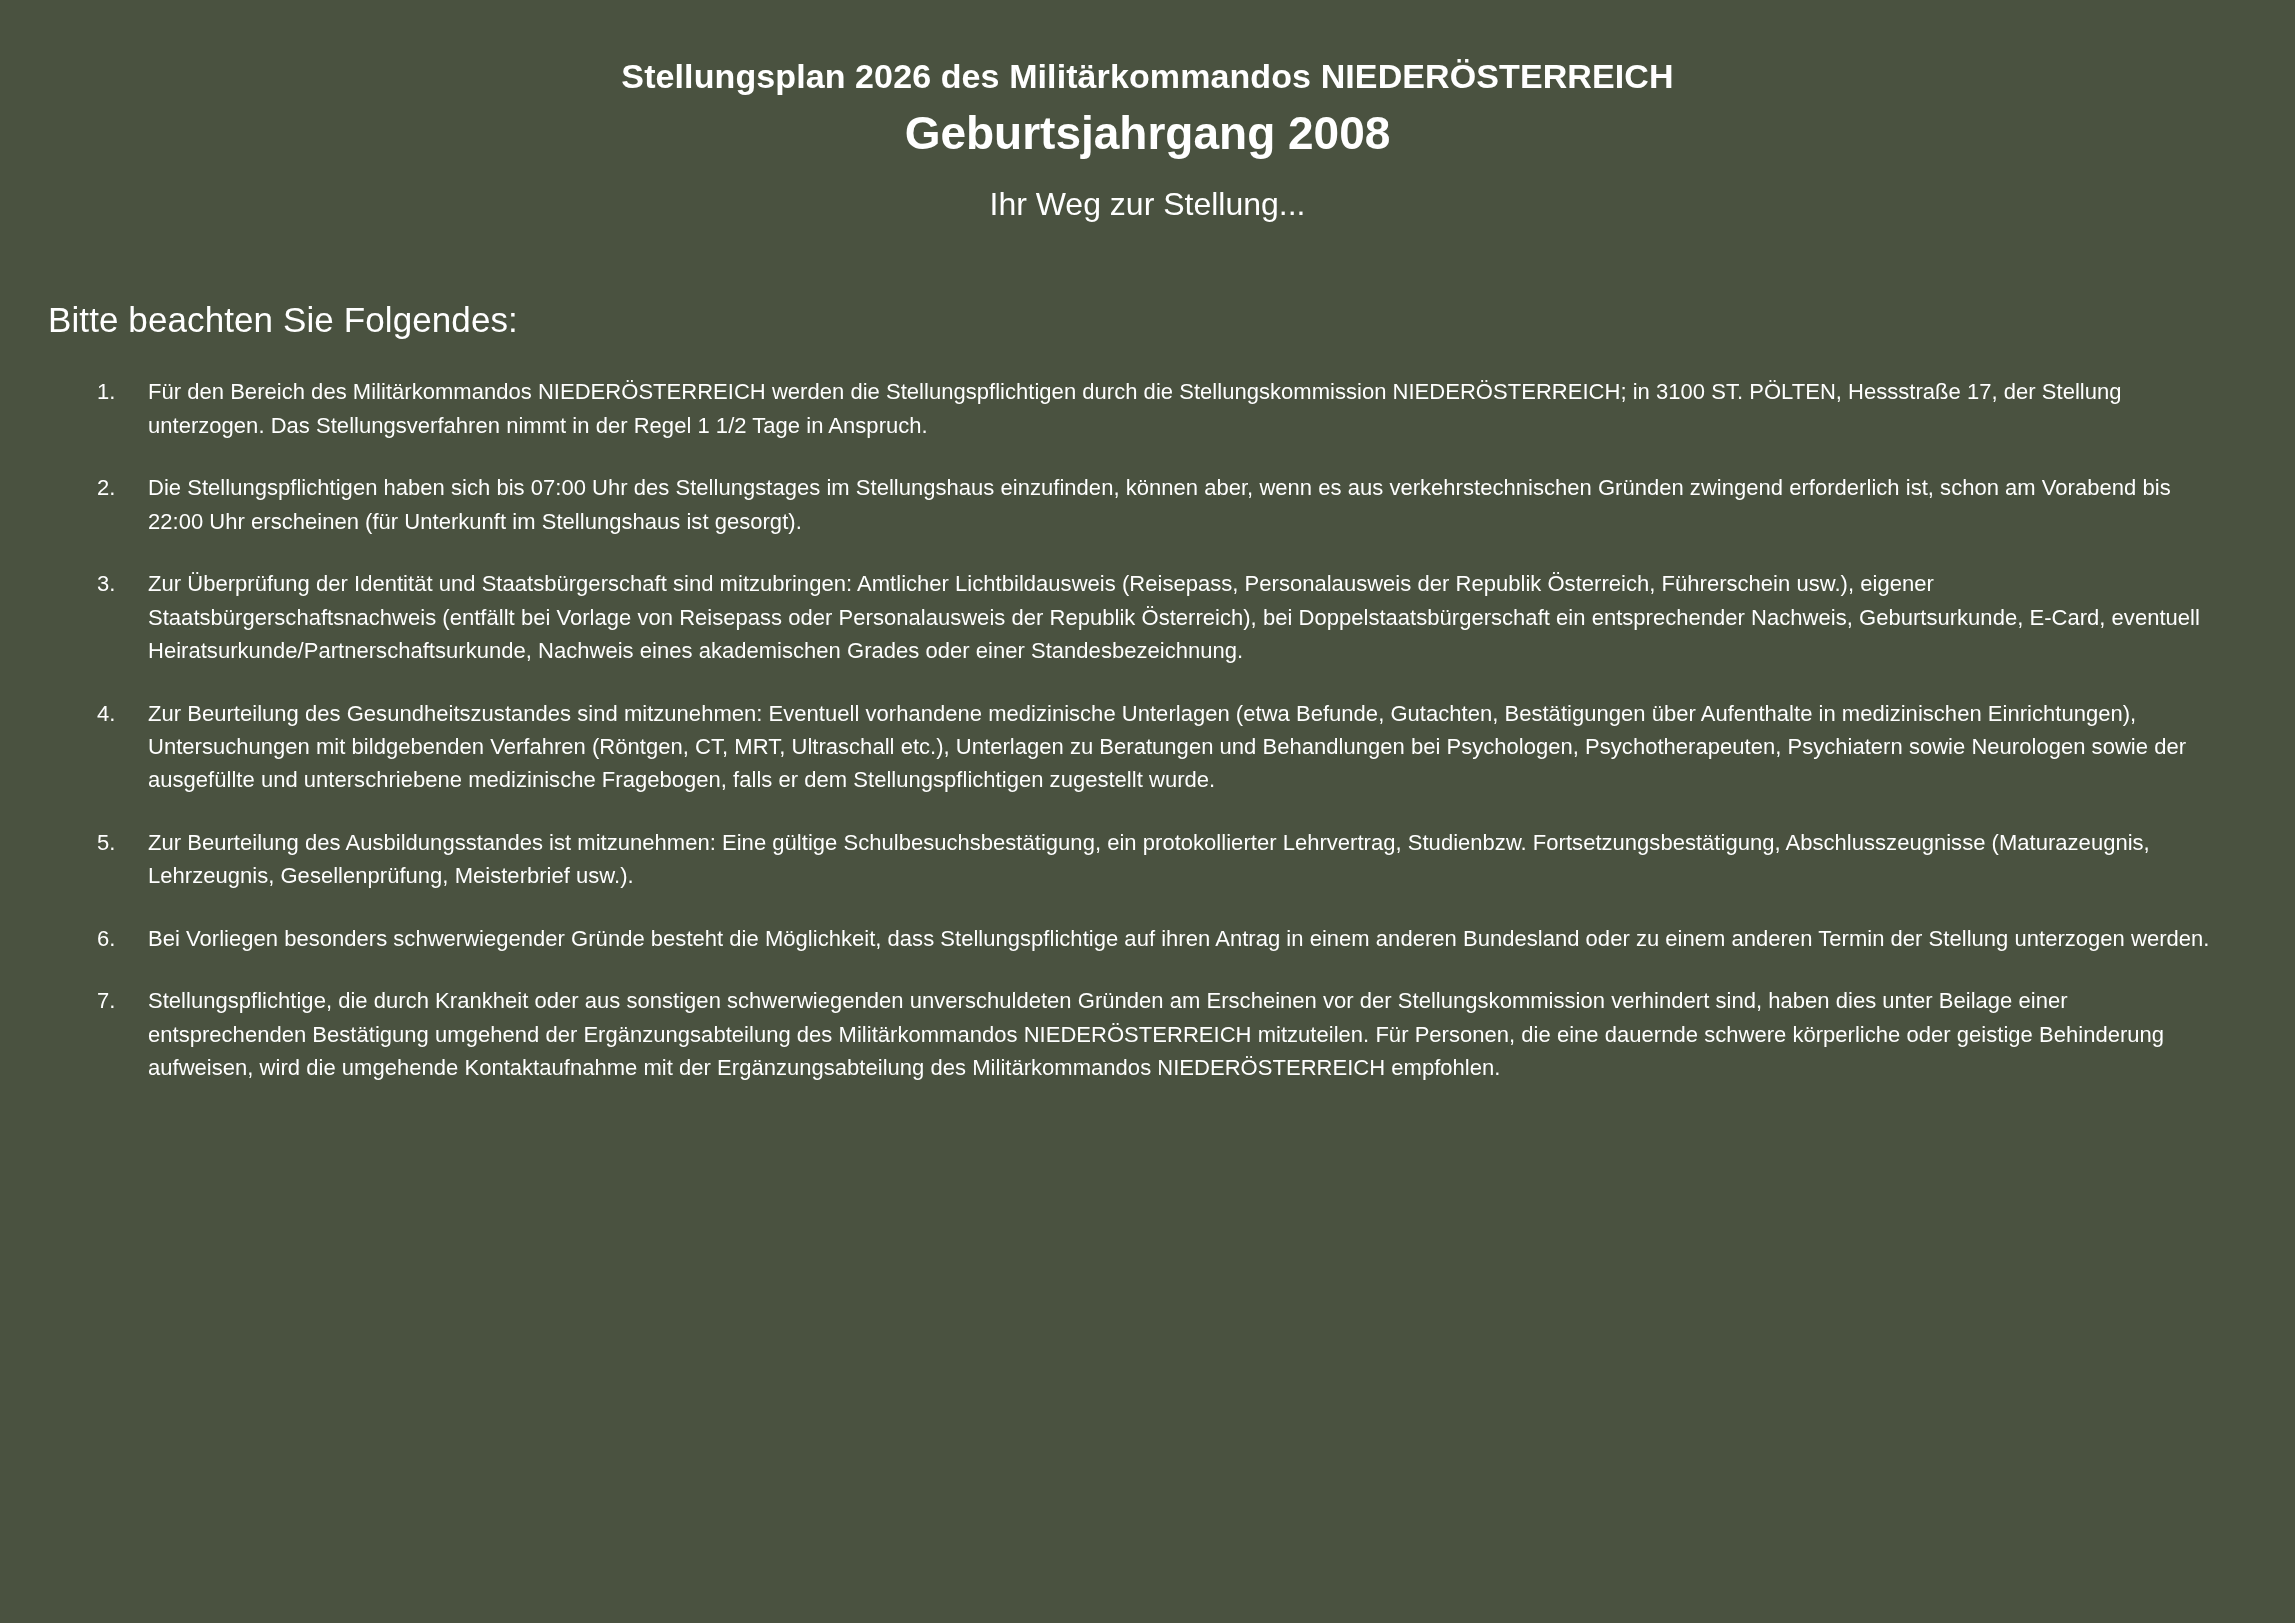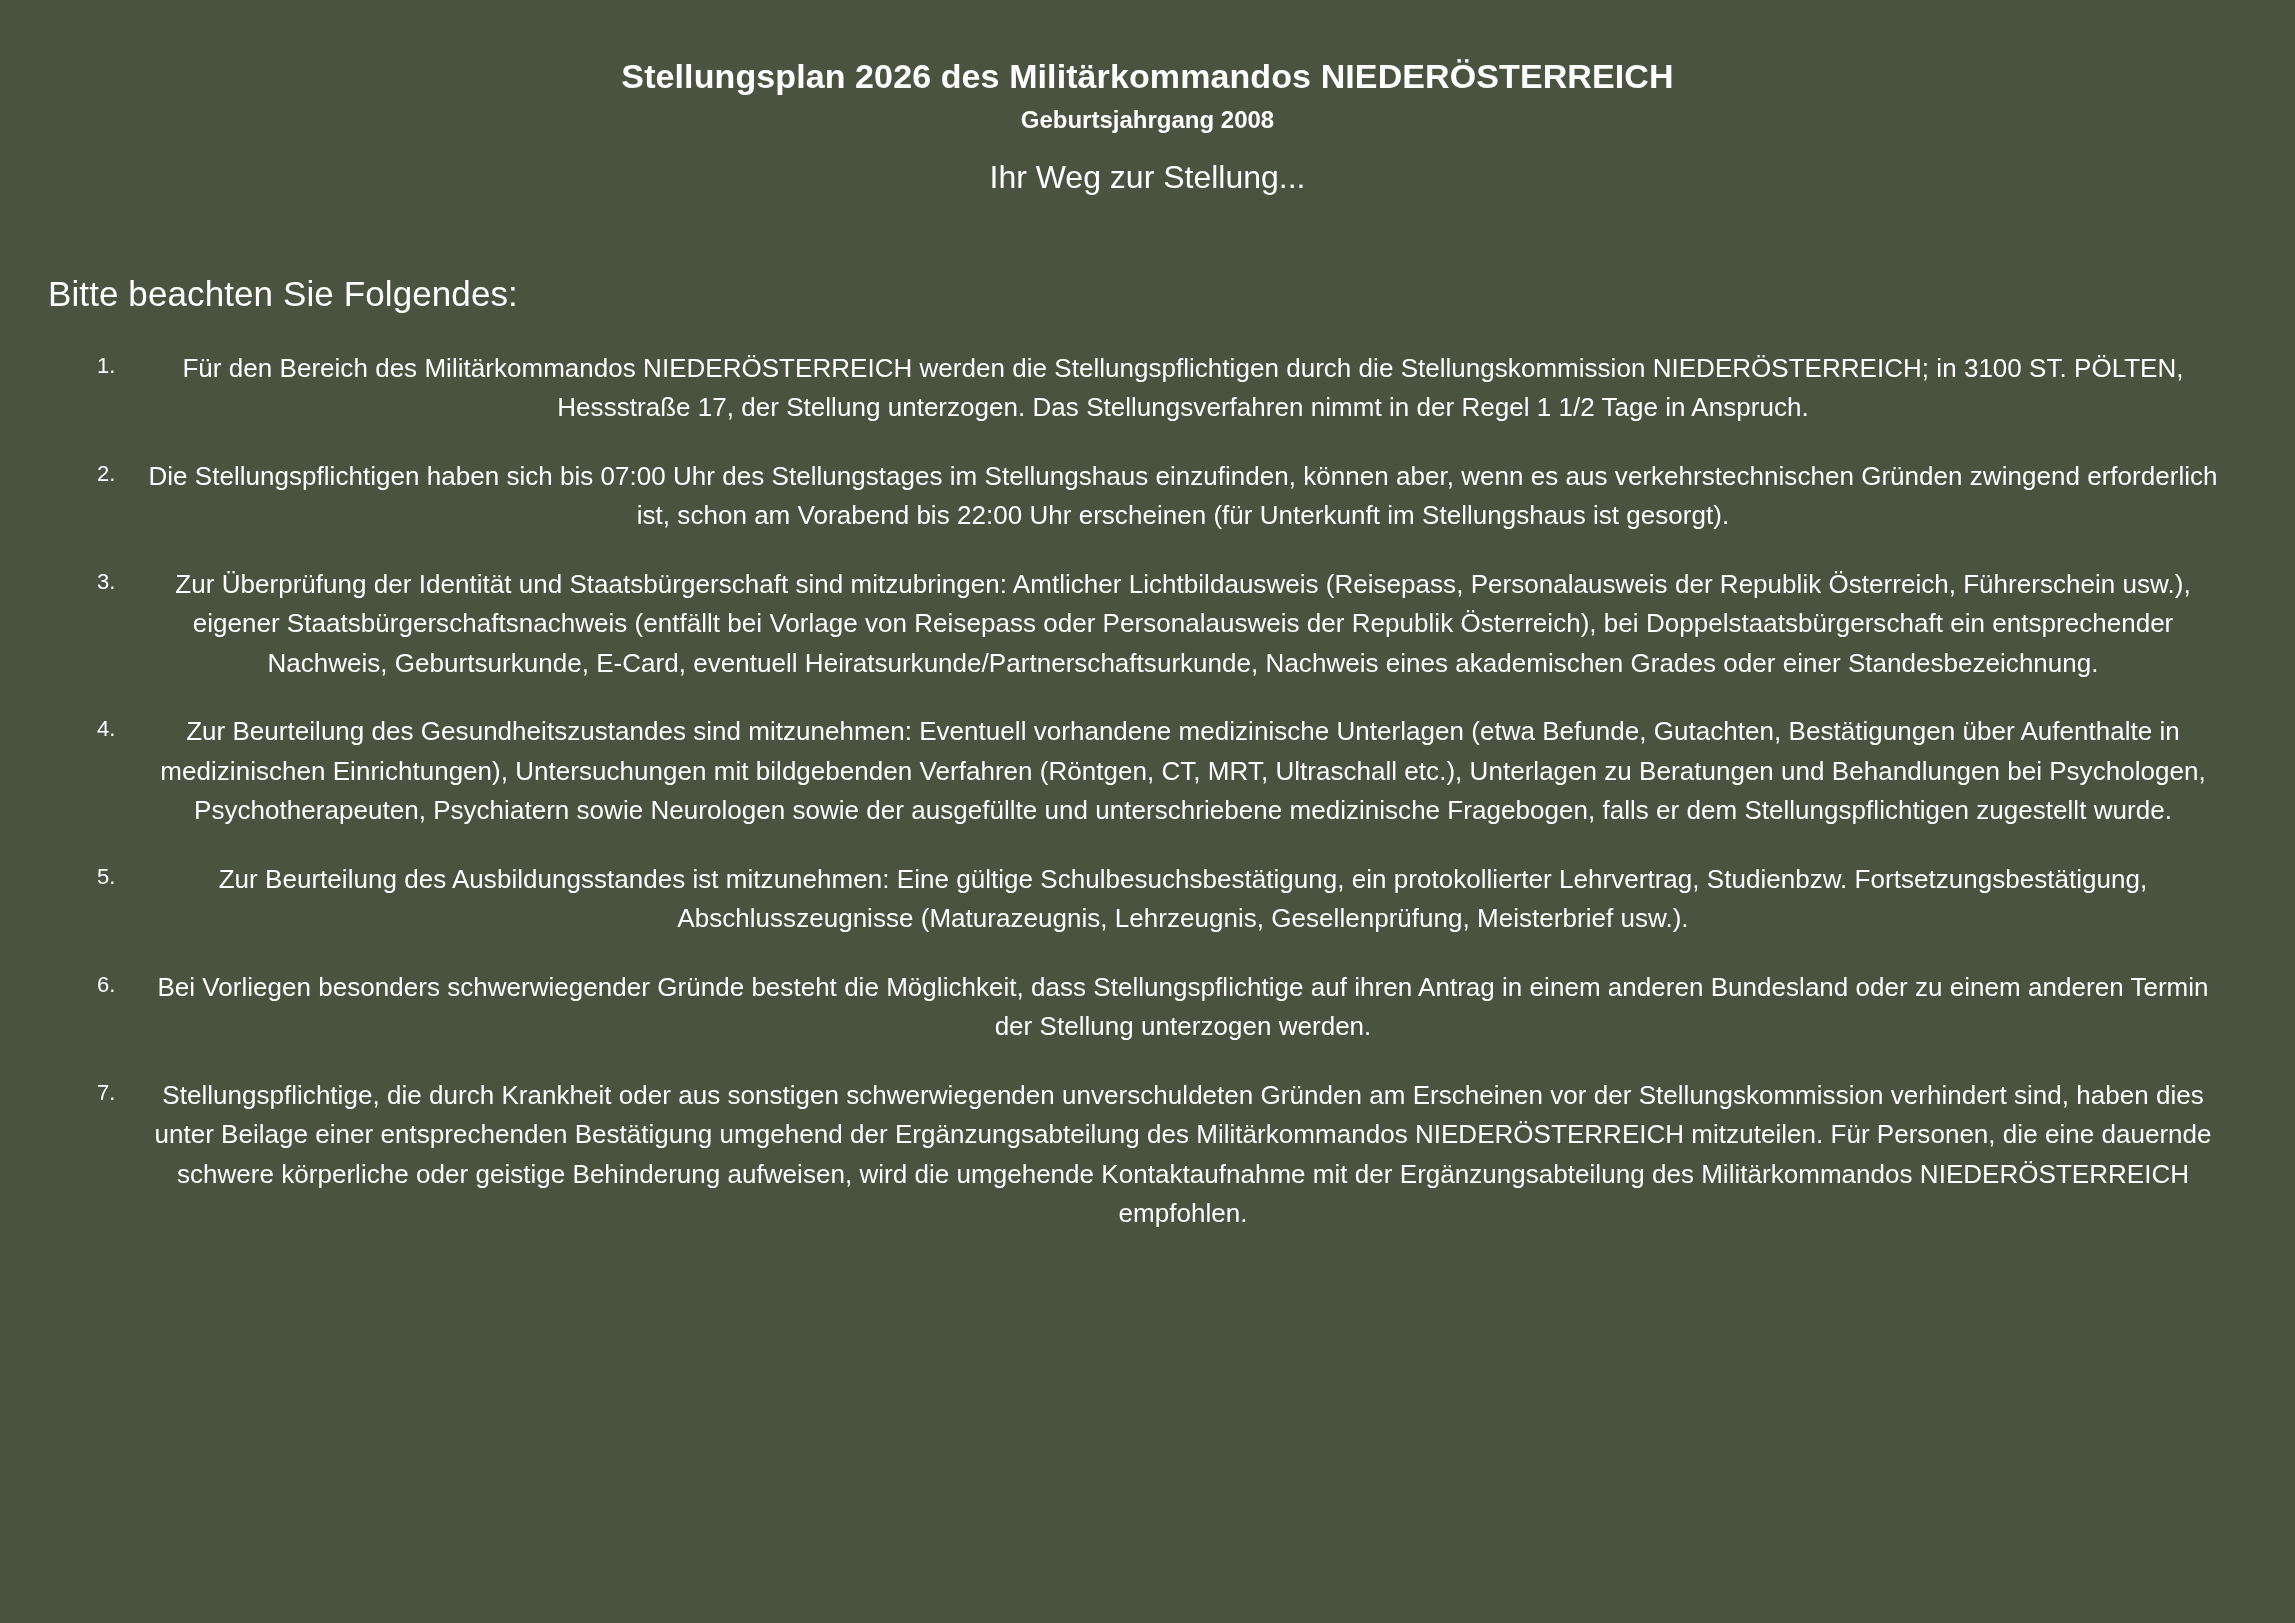--- a/index.html
+++ b/index.html
@@ -28,21 +28,21 @@
     padding-top: 56px;
     text-align: center;
   }
   .header .title-line-1 {
     font-size: 34px;
     font-weight: bold;
     letter-spacing: 0.1px;
     line-height: 1.22;
   }
   .header .title-line-2 {
-    font-size: 24px;
+    font-size: 46px;
     font-weight: bold;
     line-height: 1.22;
     margin-top: 7.9px;
   }
   .header .subtitle {
     font-size: 32px;
     font-weight: normal;
     margin-top: 23.6px;
     line-height: 1.2;
   }
@@ -68,23 +68,23 @@
   }
   .note-number {
     flex: 0 0 auto;
     width: 51px;
     font-size: 22px;
     line-height: 1.52;
     white-space: nowrap;
   }
   .note-text {
     flex: 1 1 auto;
-    font-size: 26px;
+    font-size: 22px;
     line-height: 1.52;
-    text-align: center;
+    text-align: left;
     letter-spacing: 0.03px;
   }
 </style>
 </head>
 <body>
 
 <div class="page">
 
   <div class="header">
     <div class="title-line-1">Stellungsplan 2026 des Militärkommandos NIEDERÖSTERREICH</div>

